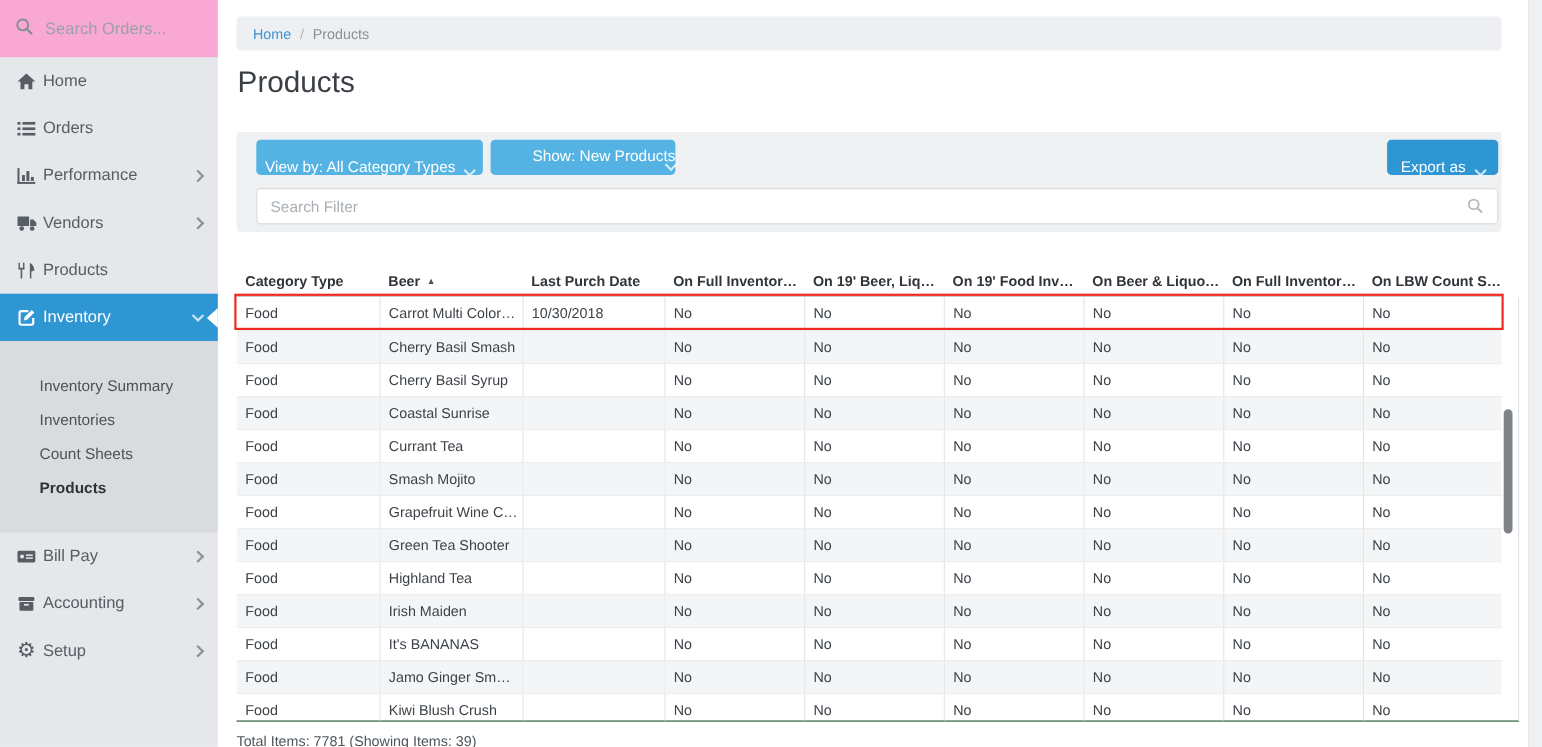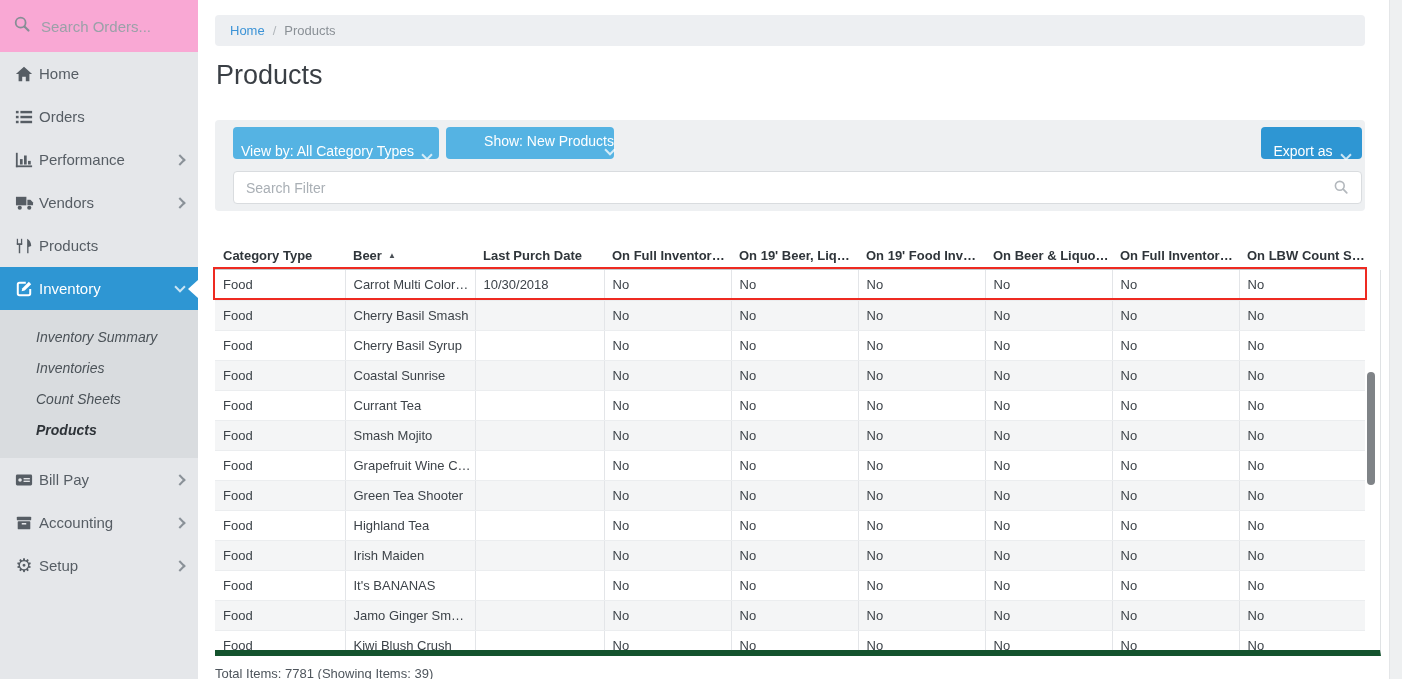--- a/index.html
+++ b/index.html
@@ -20,21 +20,21 @@
   .nav-item svg { fill:#565d64; }
   .nav-item.active { background:#2e96d3; color:#ffffff; }
   .nav-item.active svg { fill:#ffffff; }
   .gear-glyph { font-family:"DejaVu Sans", sans-serif; font-size:19px; line-height:1; color:#565d64; }
 
   .chev-r { display:inline-block; padding:3px; border:solid #8a9198; border-width:0 2px 2px 0; transform:rotate(-45deg); }
   .chev-d { display:inline-block; padding:3px; border:solid rgba(255,255,255,.75); border-width:0 2px 2px 0; transform:rotate(45deg); margin-top:-3px; }
   .notch { position:absolute; right:0; top:50%; margin-top:-9px; width:0; height:0;
       border-top:9px solid transparent; border-bottom:9px solid transparent; border-right:10px solid #ffffff; }
 
-  .submenu { background:#d9dcdf; padding:12px 0;font-style:italic; }
+  .submenu { background:#d9dcdf; padding:25px 0; }
   .sub-item { height:31px; line-height:31px; padding-left:36px; font-size:14px; color:#4b5258; cursor:pointer; }
   .sub-item.active { font-weight:bold; color:#2e3338; }
 
   
   .breadcrumb { position:absolute; left:215px; top:15px; width:1150px; height:31px; background:#edeff2;
       border-radius:4px; display:flex; align-items:center; padding:0 15px; font-size:13px; }
   .bc-home { color:#3c93d6; cursor:pointer; }
   .bc-sep { color:#b0b5ba; margin:0 8px; }
   .bc-cur { color:#8a9096; }
 
@@ -57,21 +57,21 @@
   .mag { position:absolute; right:16px; top:59px; pointer-events:none; }
 
   
   table { border-collapse:collapse; table-layout:fixed; width:1150px; }
   .thead-wrap { position:absolute; left:215px; top:243px; width:1150px; height:27px; border-bottom:1px solid #c6cacd; }
   th { font-size:13px; font-weight:bold; color:#2f353a; text-align:left; padding:5px 6px 5px 8px;
       white-space:nowrap; overflow:hidden; cursor:pointer; }
   .sort-caret { font-size:8px; color:#4a5056; margin-left:6px; vertical-align:2px; }
 
   .tbody-wrap { position:absolute; left:215px; top:270px; width:1166px; height:386px; overflow:hidden;
-      border-right:1px solid #dfe2e4; border-bottom:6px solid #14532d; background:#fff; }
+      border-right:1px solid #dfe2e4; border-bottom:1px solid #14532d; background:#fff; }
   td { height:30px; font-size:13px; color:#3d4349; padding:0 6px 0 8px; border-bottom:1px solid #ebedef;
       border-left:1px solid #e3e5e8; white-space:nowrap; overflow:hidden; }
   td:first-child { border-left:none; }
   tbody tr:nth-child(even) td { background:#f4f5f6; }
   tbody tr { cursor:pointer; }
 
   .c0{width:130px}.c1{width:130px}.c2{width:129px}.c3{width:127px}.c4{width:127px}
   .c5{width:127px}.c6{width:127px}.c7{width:127px}.c8{width:126px}
 
   .vscroll-thumb { position:absolute; right:5px; top:102px; width:8px; height:113px; background:#7f8387; border-radius:4px; cursor:pointer; }

